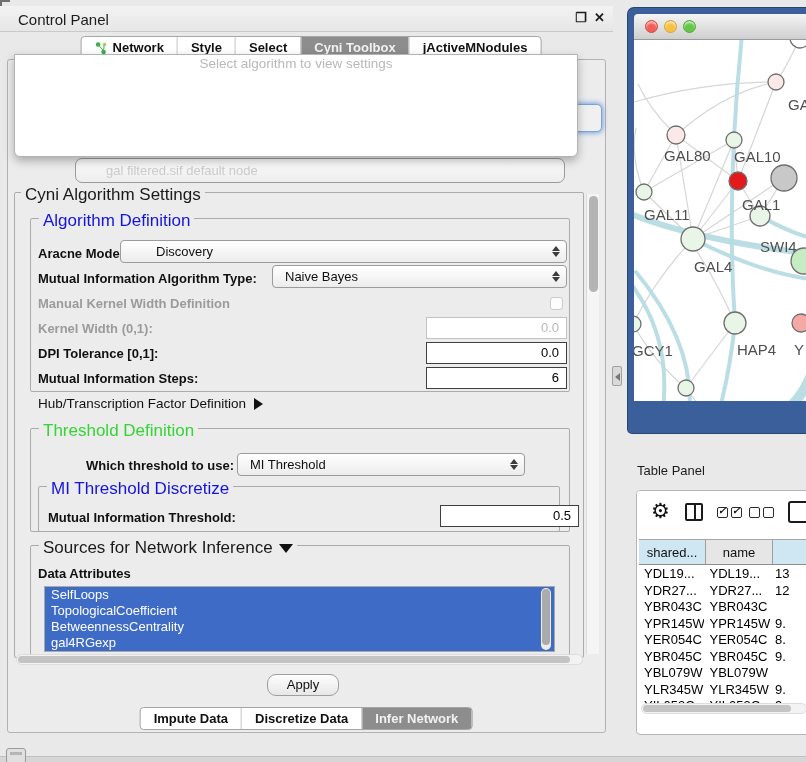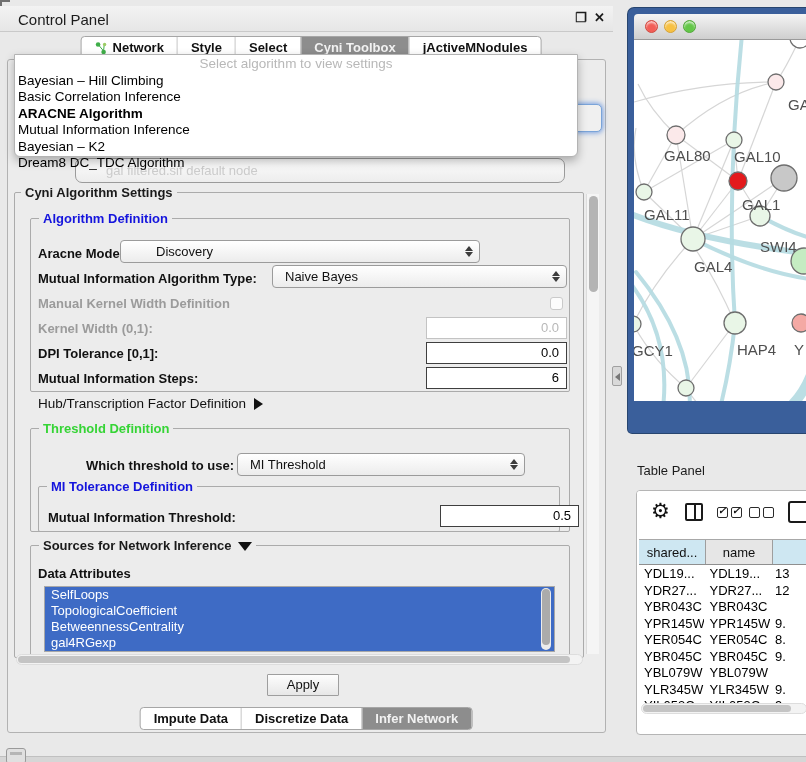--- a/index.html
+++ b/index.html
@@ -37,21 +37,21 @@
   .dd-item { height:16.4px; line-height:16.4px; padding-left:3px; font-size:13.5px; color:#000; }
   .dd-item.b { font-weight:bold; }
 
   
   .partial-combo { position:absolute; left:75px; top:158px; width:490px; height:25px; background:linear-gradient(#fcfcfc,#ededed); border:1px solid #9b9b9b; border-radius:7px; z-index:5; font-size:13px; line-height:23px; }
   .partial-combo .faint { color:#cbcbcb; padding-left:30px; }
   .focus-combo { position:absolute; left:576px; top:104px; width:26px; height:28px; background:#f0f0f0; border:1px solid #7aa4d9; border-radius:0 5px 5px 0; box-shadow:0 0 5px 1px rgba(90,140,220,.8); z-index:5; }
 
   
   .gb { position:absolute; border:1px solid #ababab; border-radius:2px; }
-  .gbt { position:absolute; top:-8px; left:8px; background:#ececec; padding:0 4px; font-size:13px; color:#1a1a1a; white-space:nowrap;font-weight:bold; }
+  .gbt { position:absolute; top:-8px; left:8px; background:#ececec; padding:0 4px; font-size:17px; color:#1a1a1a; white-space:nowrap; }
   .gbt.blue { color:#1414dd; }
   .gbt.green { color:#35d435; }
   .tri-down { display:inline-block; width:0; height:0; border-left:7px solid transparent; border-right:7px solid transparent; border-top:9px solid #111; vertical-align:middle; margin-left:6px; }
   .tri-right { display:inline-block; width:0; height:0; border-top:6px solid transparent; border-bottom:6px solid transparent; border-left:9px solid #111; margin-left:8px; vertical-align:middle; }
 
   .lbl { position:absolute; font-size:13px; color:#111; white-space:nowrap; }
   .lbl.b { font-weight:bold; }
   .lbl.dis { font-weight:bold; color:#9b9b9b; }
 
   .combo { position:absolute; background:linear-gradient(#ffffff,#ececec); border:1px solid #9b9b9b; border-radius:4px; font-size:13px; color:#111; line-height:21px; padding-left:12px; }
@@ -72,21 +72,21 @@
   .list-sb { position:absolute; left:541px; top:588px; width:10px; height:62px; background:#ececec; border-radius:5px; }
   .list-sb .thumb { position:absolute; left:1px; top:1px; width:8px; height:56px; background:#ababab; border-radius:4px; }
 
   .sb-v { position:absolute; left:586px; top:194px; width:13px; height:460px; background:#f5f5f5; border-left:1px solid #dcdcdc; }
   .sb-v .thumb { position:absolute; left:2px; top:2px; width:9px; height:96px; background:#b4b4b4; border-radius:5px; }
   .sb-h { position:absolute; background:#f3f3f3; border:1px solid #ddd; border-radius:6px; }
   .main-hsb { left:16px; top:654px; width:567px; height:11px; }
   .sb-h .thumb { position:absolute; left:1px; top:1px; height:7px; background:#c4c4c4; border-radius:4px; }
   .main-hsb .thumb { width:552px; }
 
-  .apply-btn { position:absolute; left:267px; top:674px; width:72px; height:22px; background:linear-gradient(#fdfdfd,#e7e7e7); border:1px solid #9e9e9e; border-radius:1px; font-size:13px; color:#111; text-align:center; line-height:20px; }
+  .apply-btn { position:absolute; left:267px; top:674px; width:72px; height:22px; background:linear-gradient(#fdfdfd,#e7e7e7); border:1px solid #9e9e9e; border-radius:9px; font-size:13px; color:#111; text-align:center; line-height:20px; }
 
   
   .net-win { position:absolute; left:628px; top:8px; width:200px; height:425px; background:#3a5f9b; box-shadow:0 0 0 1px #27456f; border-radius:6px 6px 4px 4px; padding:6px; }
   .net-title { position:relative; height:26px; background:linear-gradient(#f4f4f4,#cfcfcf); border-bottom:1px solid #9a9a9a; border-radius:4px 4px 0 0; display:flex; align-items:center; padding-left:11px; gap:6px; }
   .tl { width:13px; height:13px; border-radius:50%; border:1px solid rgba(0,0,0,.3); box-shadow:inset 0 2px 2px rgba(255,255,255,.65); }
   .tl.red { background:#f25e57; border-color:#cf4b41; }
   .tl.yellow { background:#f7c143; border-color:#d6a336; }
   .tl.green { background:#63c748; border-color:#53a93c; }
   .net-canvas { position:relative; height:361px; background:#fff; overflow:hidden; }
 
@@ -164,21 +164,21 @@
   <div class="focus-combo"></div>
 
   <div class="gb" style="left:14px;top:192px;width:570px;height:466px;">
     <span class="gbt" style="left:6px;">Cyni Algorithm Settings</span>
   </div>
 
   <div class="gb" style="left:30px;top:218px;width:540px;height:174px;">
     <span class="gbt blue">Algorithm Definition</span>
   </div>
   <span class="lbl b" style="left:38px;top:246px;">Aracne Mode:</span>
-  <div class="combo" style="left:120px;top:240px;width:360px;height:23px;padding-left:35px;">
+  <div class="combo" style="left:120px;top:240px;width:447px;height:23px;padding-left:35px;">
     <span>Discovery</span>
     <span class="arrows">
         <i class="up"></i>
         <i class="dn"></i>
       </span>
   </div>
   <span class="lbl b" style="left:38px;top:271px;">Mutual Information Algorithm Type:</span>
   <div class="combo" style="left:272px;top:265px;width:295px;height:23px;">
     <span>Naive Bayes</span>
     <span class="arrows">
@@ -204,21 +204,21 @@
   </div>
   <span class="lbl b" style="left:86px;top:458px;">Which threshold to use:</span>
   <div class="combo" style="left:237px;top:453px;width:288px;height:23px;">
     <span>MI Threshold</span>
     <span class="arrows">
         <i class="up"></i>
         <i class="dn"></i>
       </span>
   </div>
   <div class="gb" style="left:38px;top:486px;width:522px;height:46px;">
-    <span class="gbt blue">MI Tolerance Definition</span>
+    <span class="gbt blue">MI Threshold Discretize</span>
   </div>
   <span class="lbl b" style="left:48px;top:510px;">Mutual Information Threshold:</span>
   <div class="tfield" style="left:420px;top:505px;width:139px;height:22px;margin-left:20px;">0.5</div>
 
   <div class="gb" style="left:30px;top:545px;width:540px;height:112px;">
     <span class="gbt"><span>Sources for Network Inference</span><span class="tri-down"></span></span>
   </div>
   <span class="lbl b" style="left:38px;top:566px;">Data Attributes</span>
   <div class="listbox" id="attr-list">
       <div class="attr-item">SelfLoops</div>
@@ -246,28 +246,20 @@
       <div class="seg">
         <span>Discretize Data</span>
       </div>
       <div class="seg sel">
         <span>Infer Network</span>
       </div>
     </div>
 
   <div class="dd-overlay">
     <div class="dd-ph">Select algorithm to view settings</div>
-    <div id="dd-items">
-        <div class="dd-item">Bayesian – Hill Climbing</div>
-        <div class="dd-item">Basic Correlation Inference</div>
-        <div class="dd-item b">ARACNE Algorithm</div>
-        <div class="dd-item">Mutual Information Inference</div>
-        <div class="dd-item">Bayesian – K2</div>
-        <div class="dd-item">Dream8 DC_TDC Algorithm</div>
-      </div>
   </div>
 
   <div class="net-win">
     <div class="net-title">
       <span class="tl red"></span>
       <span class="tl yellow"></span>
       <span class="tl green"></span>
     </div>
     <div class="net-canvas">
       <svg id="net-svg" width="190" height="392">

